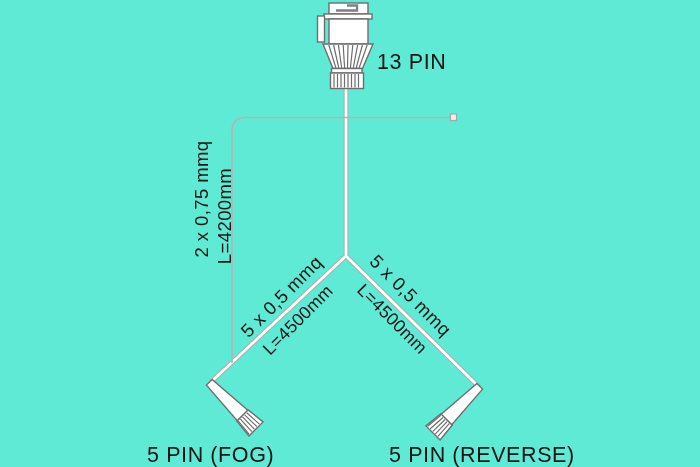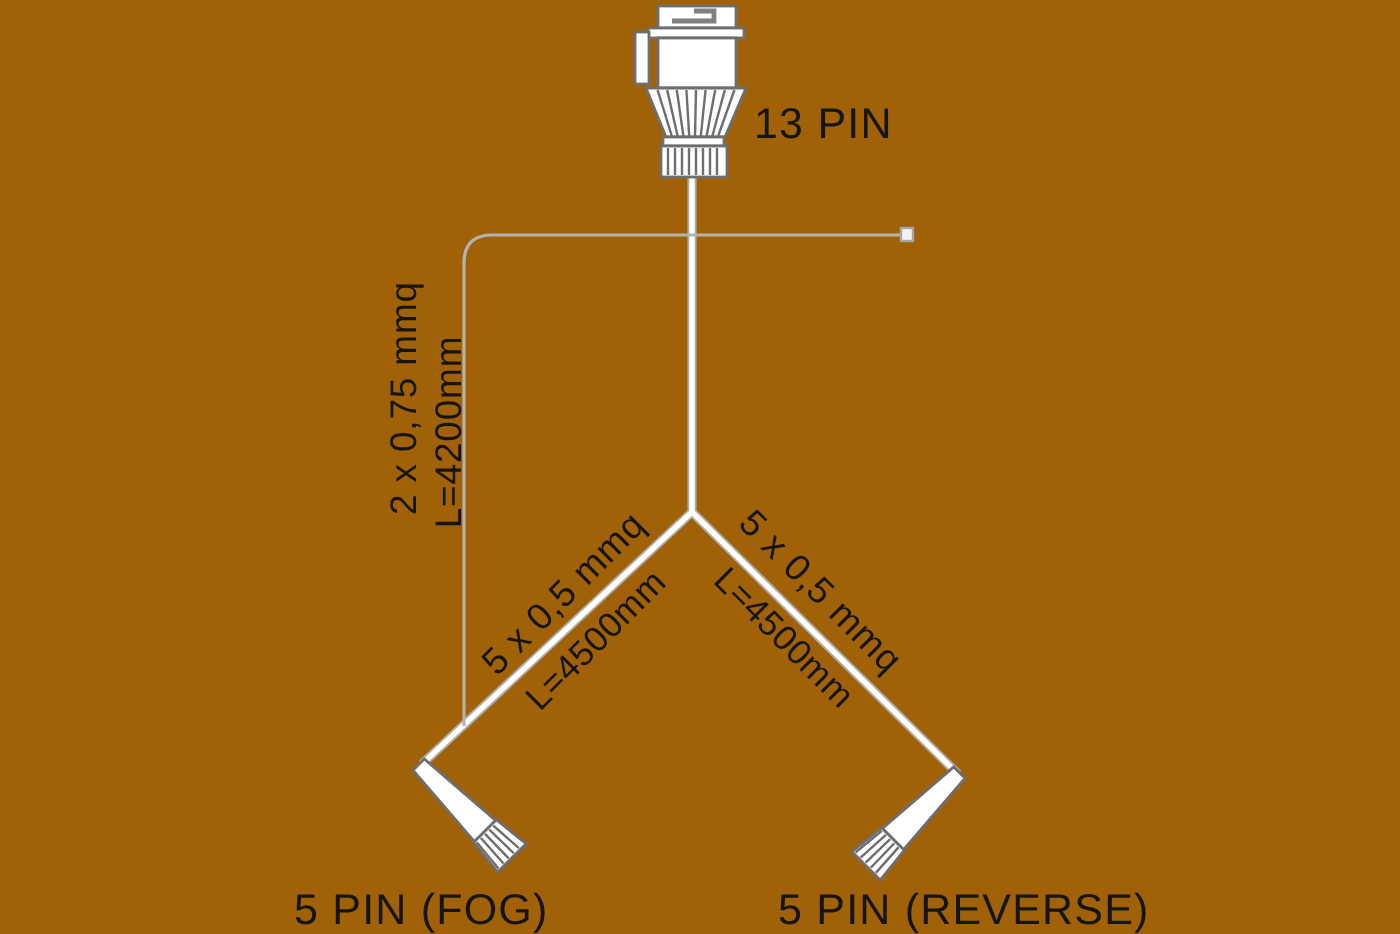--- a/index.html
+++ b/index.html
@@ -1,20 +1,20 @@
 <!DOCTYPE html>
 <html><head>
 <meta charset="utf-8">
 <style>
   html, body { margin: 0; padding: 0; background: #ffffff; }
   .page {
     position: relative;
     width: 700px;
     height: 467px;
-    background: #a16207;
+    background: #5eead4;
     overflow: hidden;
     font-family: "Liberation Sans", sans-serif;
   }
   svg { display: block; }
 
   
   .cable-outer { fill: none; stroke-width: 4.6; }
   .cable-inner { fill: none; stroke: #ffffff; stroke-width: 2.7; }
   .feed-wire  { fill: none; stroke-width: 1.6; }
   .wire-terminal { fill: #f2f2f2; stroke: #a6a6a6; stroke-width: 1.2; }

